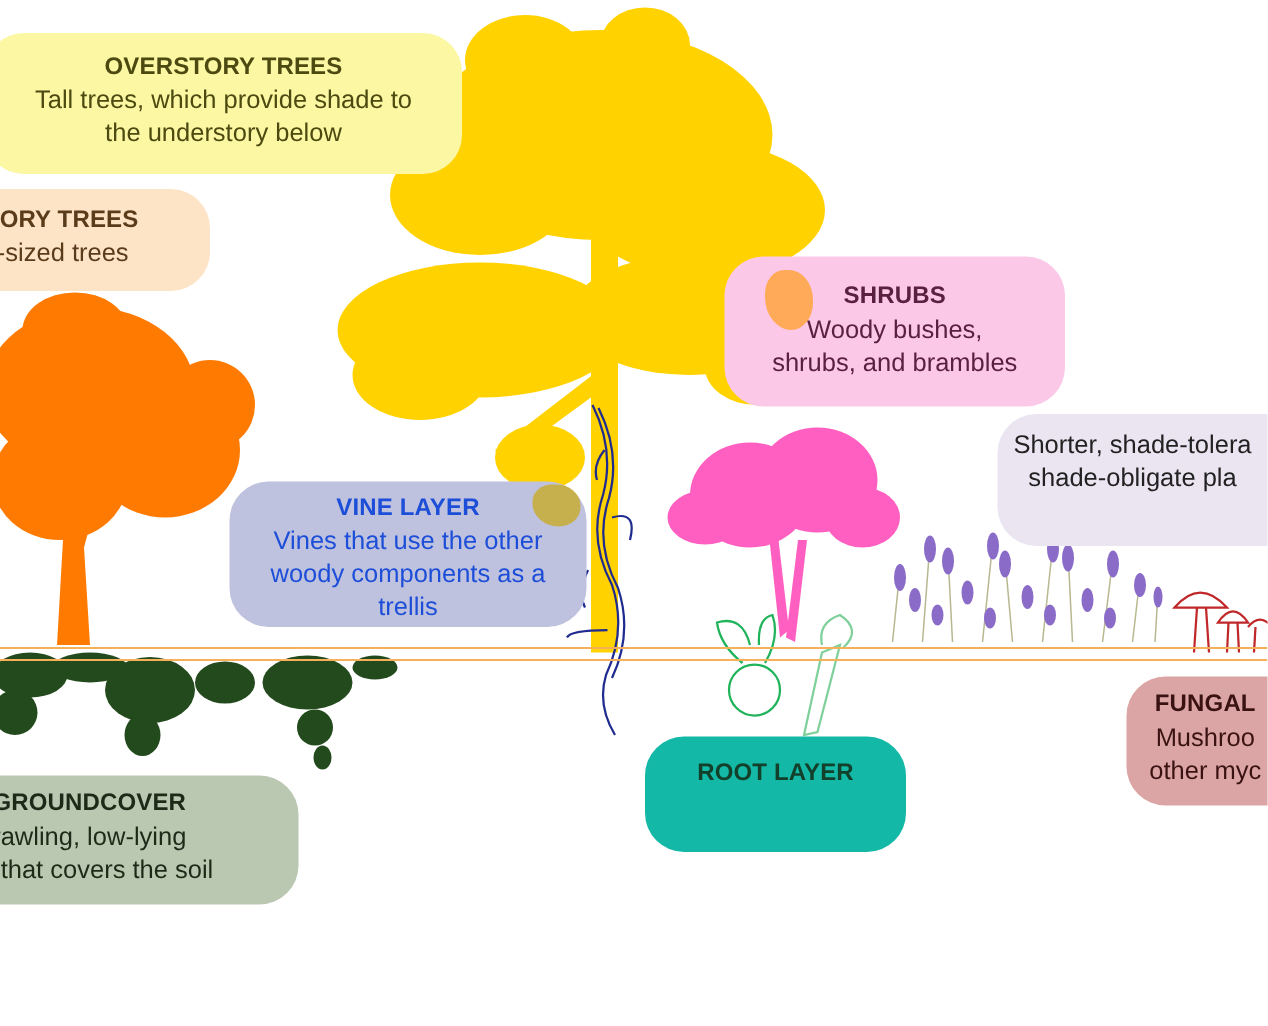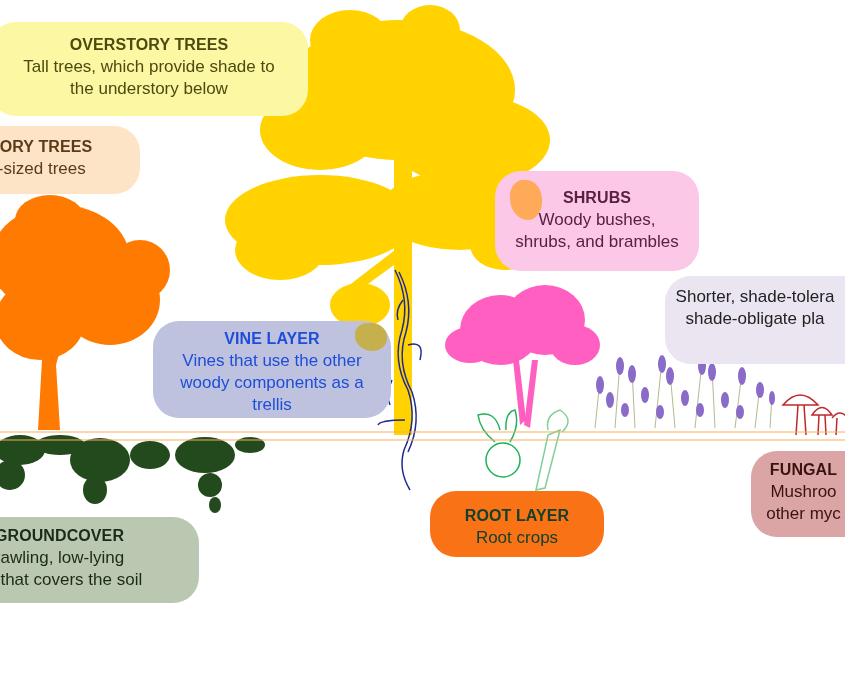--- a/index.html
+++ b/index.html
@@ -3,25 +3,25 @@
 <meta charset="utf-8">
 <style>
   html, body { margin:0; padding:0; background:#ffffff; }
   body { width:845px; height:684px; position:relative; overflow:hidden; font-family:"Liberation Sans", "DejaVu Sans", sans-serif; }
   .art { position:absolute; left:0; top:0; width:845px; height:684px; }
   .card { position:absolute; border-radius:26px; text-align:center; box-sizing:border-box; line-height:22px; font-size:17px; }
   .card .ttl { font-weight:bold; font-size:16px; letter-spacing:0.1px; }
   .card .desc { font-size:17px; }
   #c-over { left:-10px; top:22px; width:318px; height:94px; background:#fbf7a3; color:#4c4a10; padding-top:12px; }
   #c-under { left:-80px; top:126px; width:220px; height:68px; background:#fde4c6; color:#5a3b1a; padding-top:10px; }
-  #c-shrub { left:495px; top:171px; width:204px; height:100px; background:#fcc8e8; color:#5a2040; padding-top:16px; }
+  #c-shrub { left:483px; top:171px; width:227px; height:100px; background:#fcc8e8; color:#5a2040; padding-top:16px; }
   #c-herb { left:665px; top:276px; width:220px; height:88px; background:#ebe5f2; color:#222; padding-top:10px; }
   #c-vine { left:153px; top:321px; width:238px; height:97px; background:#bfc2df; color:#1d4ed8; padding-top:7px; }
   #c-ground { left:-80px; top:517px; width:279px; height:86px; background:#bac8b2; color:#1c2a18; padding-top:8px; }
-  #c-root { left:430px; top:491px; width:174px; height:66px; background:#f97316; color:#12402a; padding-top:14px; }
+  #c-root { left:430px; top:491px; width:174px; height:77px; background:#14b8a6; color:#12402a; padding-top:14px; }
   #c-fungal { left:751px; top:451px; width:150px; height:86px; background:#dca5a5; color:#3a1212; padding-top:8px; padding-right:45px; }
   #c-herb .inner { padding-right:40px; }
   .overlay-blob { position:absolute; border-radius:40% 50% 45% 55%; }
 </style>
 </head>
 <body>
 
 <svg class="art" viewBox="0 0 845 684" xmlns="http://www.w3.org/2000/svg">
 
   <g fill="#ffd200">
@@ -164,21 +164,20 @@
 </div>
 
 <div class="card" id="c-ground">
   <div class="ttl">GROUNDCOVER</div>
   <div class="desc">rawling, low-lying</div>
   <div class="desc">on that covers the soil</div>
 </div>
 
 <div class="card" id="c-root">
   <div class="ttl">ROOT LAYER</div>
-  <div class="desc">Root crops</div>
 </div>
 
 <div class="card" id="c-fungal">
   <div class="ttl">FUNGAL</div>
   <div class="desc">Mushroo</div>
   <div class="desc">other myc</div>
 </div>
 
 <div class="overlay-blob" style="left:510px;top:180px;width:32px;height:40px;background:rgba(255,160,40,0.75);"></div>
 <div class="overlay-blob" style="left:355px;top:323px;width:32px;height:28px;background:rgba(200,170,40,0.8);"></div>

